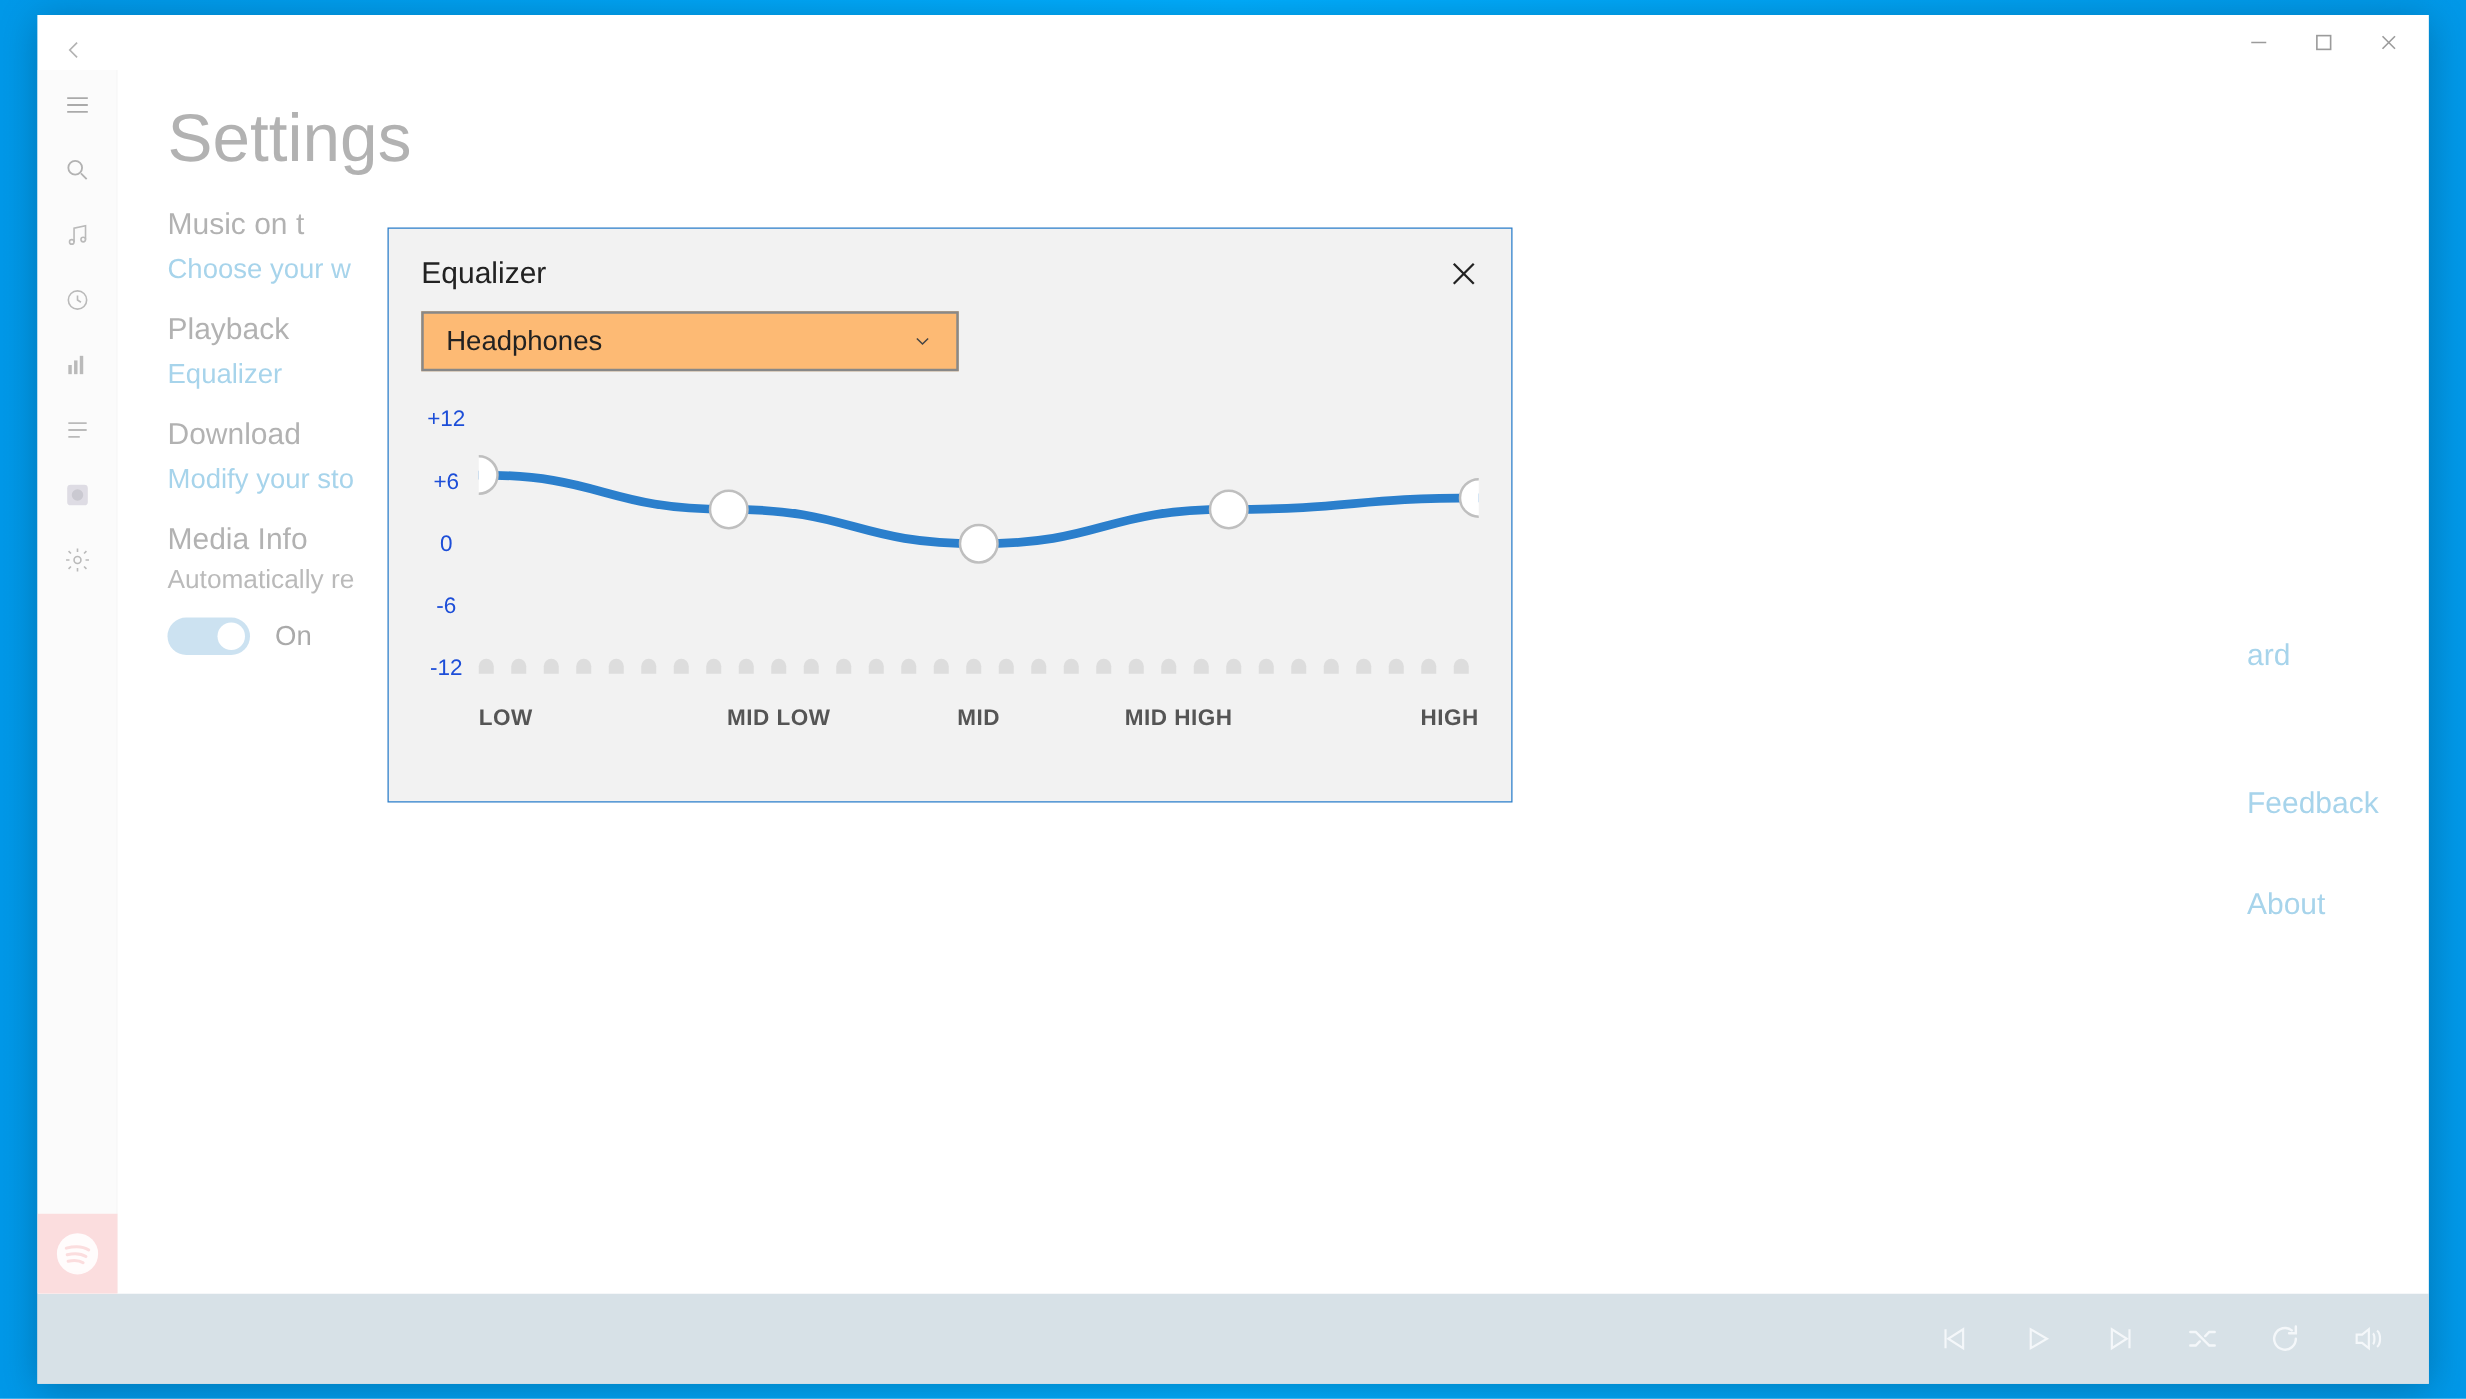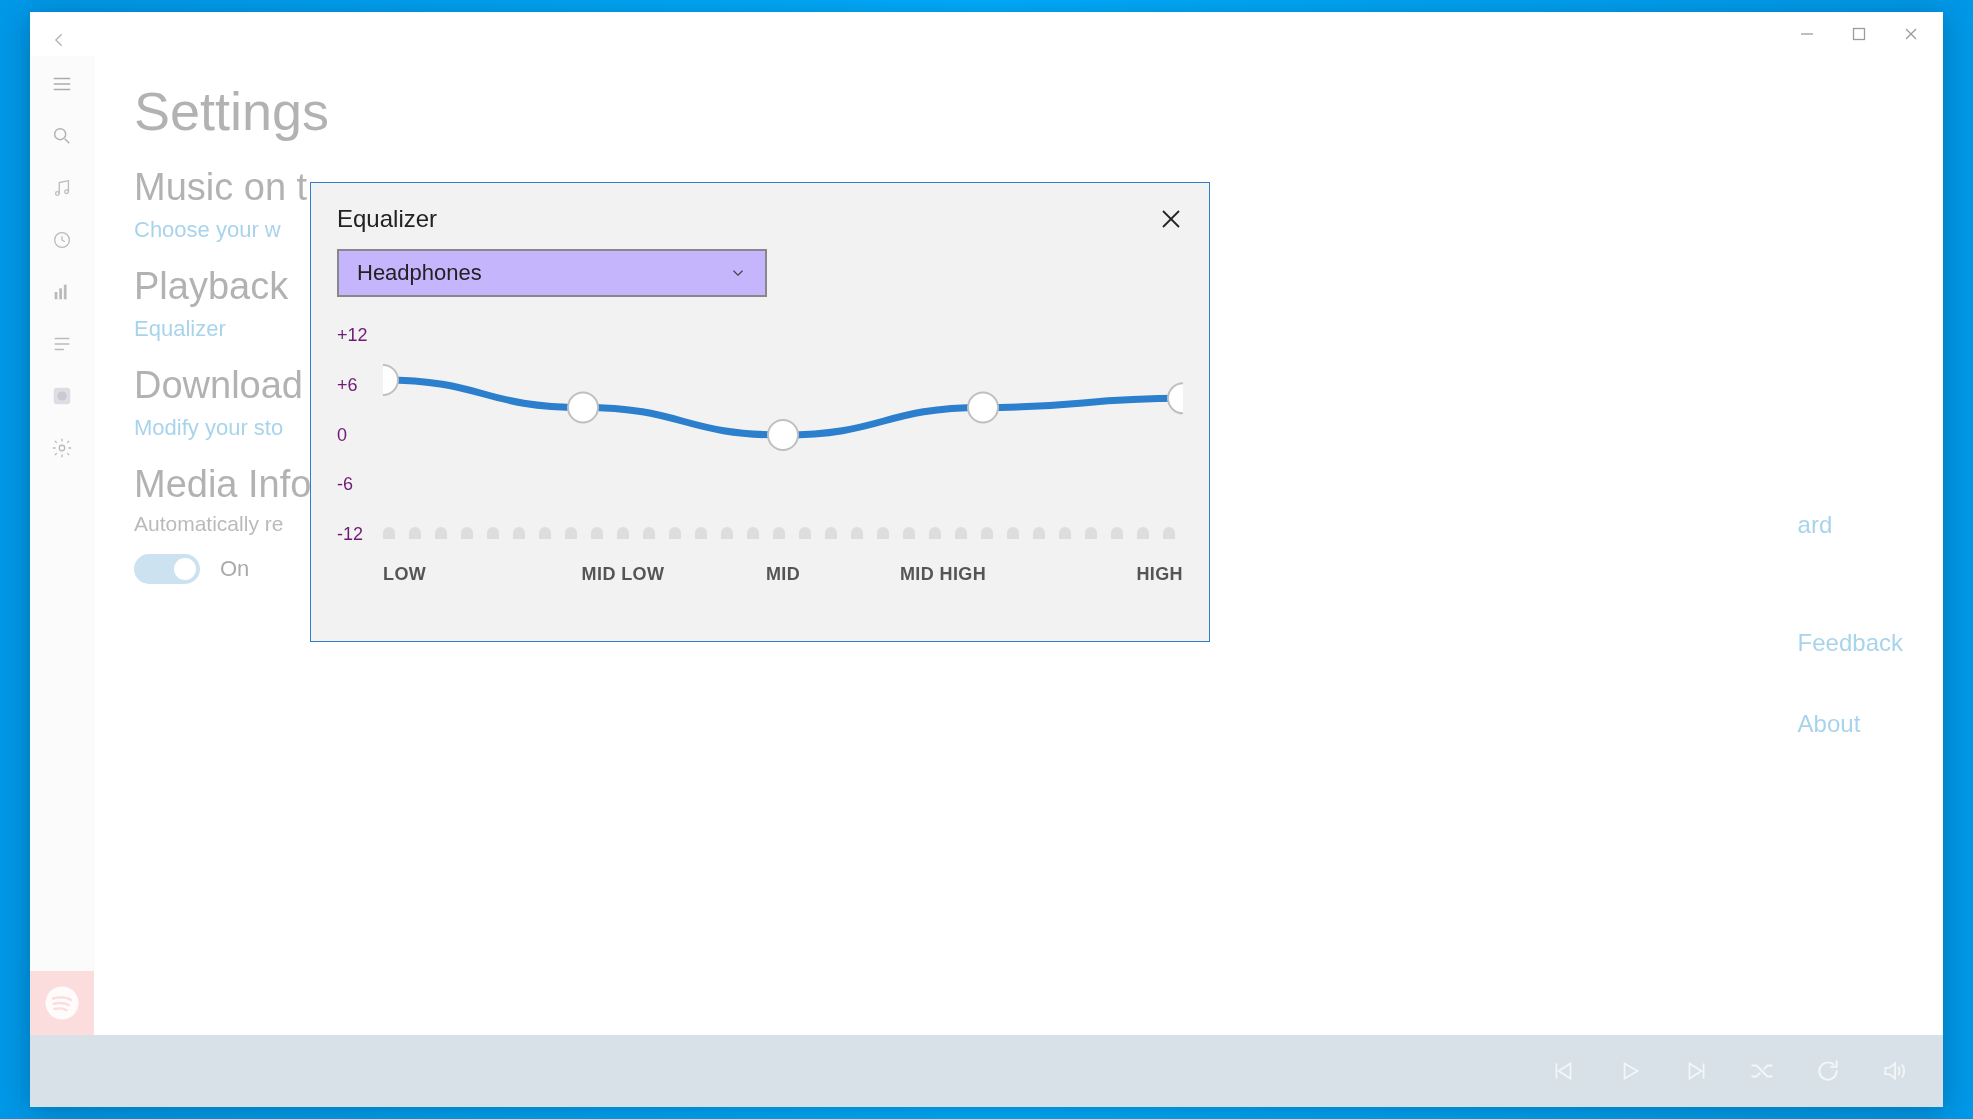--- a/index.html
+++ b/index.html
@@ -55,21 +55,21 @@
     display:flex;align-items:center;justify-content:center;
   }
   .spotify-tile svg{width:36px;height:36px;fill:#fff;opacity:.9}
   .main {
     flex:1; padding: 0 40px; position:relative; color:#555;
   }
   .page-title {
     font-size:54px; font-weight:300; color:#555; margin:24px 0 24px;
   }
   .section h2 {
-    font-size:38px; font-weight:400; color:#555; margin-top:22px;
+    font-size:24px; font-weight:400; color:#555; margin-top:22px;
   }
   .section .link {
     color:#3c9fd3; font-size:22px; margin-top:8px; display:inline-block;
   }
   .section .sub { color:#666; font-size:21px; margin-top:6px;}
   .toggle-row{display:flex;align-items:center;gap:20px;margin-top:18px;}
   .toggle{
     width:66px;height:30px;border-radius:15px;background:#8fbfe0;position:relative;
   }
   .toggle .knob{
@@ -92,27 +92,27 @@
     position:absolute;left:280px;top:170px;width:900px;height:460px;
     background:#f2f2f2;border:1px solid #2b7fcc;
     padding:22px 26px 20px;
     font-family:"Segoe UI",Arial,sans-serif;
     color:#222;
   }
   .dialog-header{display:flex;align-items:center;justify-content:space-between;}
   .dialog-title{font-size:24px;font-weight:400;}
   .dialog-close{width:24px;height:24px;}
   .preset-select{
-    margin-top:16px;width:430px;height:48px;border:2px solid #888;background:#c4b5fd;
+    margin-top:16px;width:430px;height:48px;border:2px solid #888;background:#fdba74;
     display:flex;align-items:center;justify-content:space-between;padding:0 18px;font-size:22px;
   }
   .eq-area{position:relative;margin-top:28px;height:260px;}
   .ylabels{position:absolute;left:0;top:0;bottom:40px;width:46px;
-    display:flex;flex-direction:column;justify-content:space-between;align-items:flex-start;
-    font-size:18px;color:#701a75;padding-right:6px;}
+    display:flex;flex-direction:column;justify-content:space-between;align-items:center;
+    font-size:18px;color:#1d4ed8;padding-right:6px;}
   .xlabels{position:absolute;left:46px;right:0;bottom:0;display:flex;
     font-size:18px;font-weight:700;color:#555;letter-spacing:0.4px;}
   .xlabels span{text-align:center;}
   .chart-svg{position:absolute;left:46px;top:0;right:0;bottom:40px;}
   .dotrow{position:absolute;left:46px;right:0;bottom:46px;height:14px;
     display:flex;align-items:flex-end;gap:14px;}
   .dotrow i{width:12px;height:12px;border-radius:50% 50% 0 0;background:#ddd;display:block;}
 </style>
 </head>
 <body>

